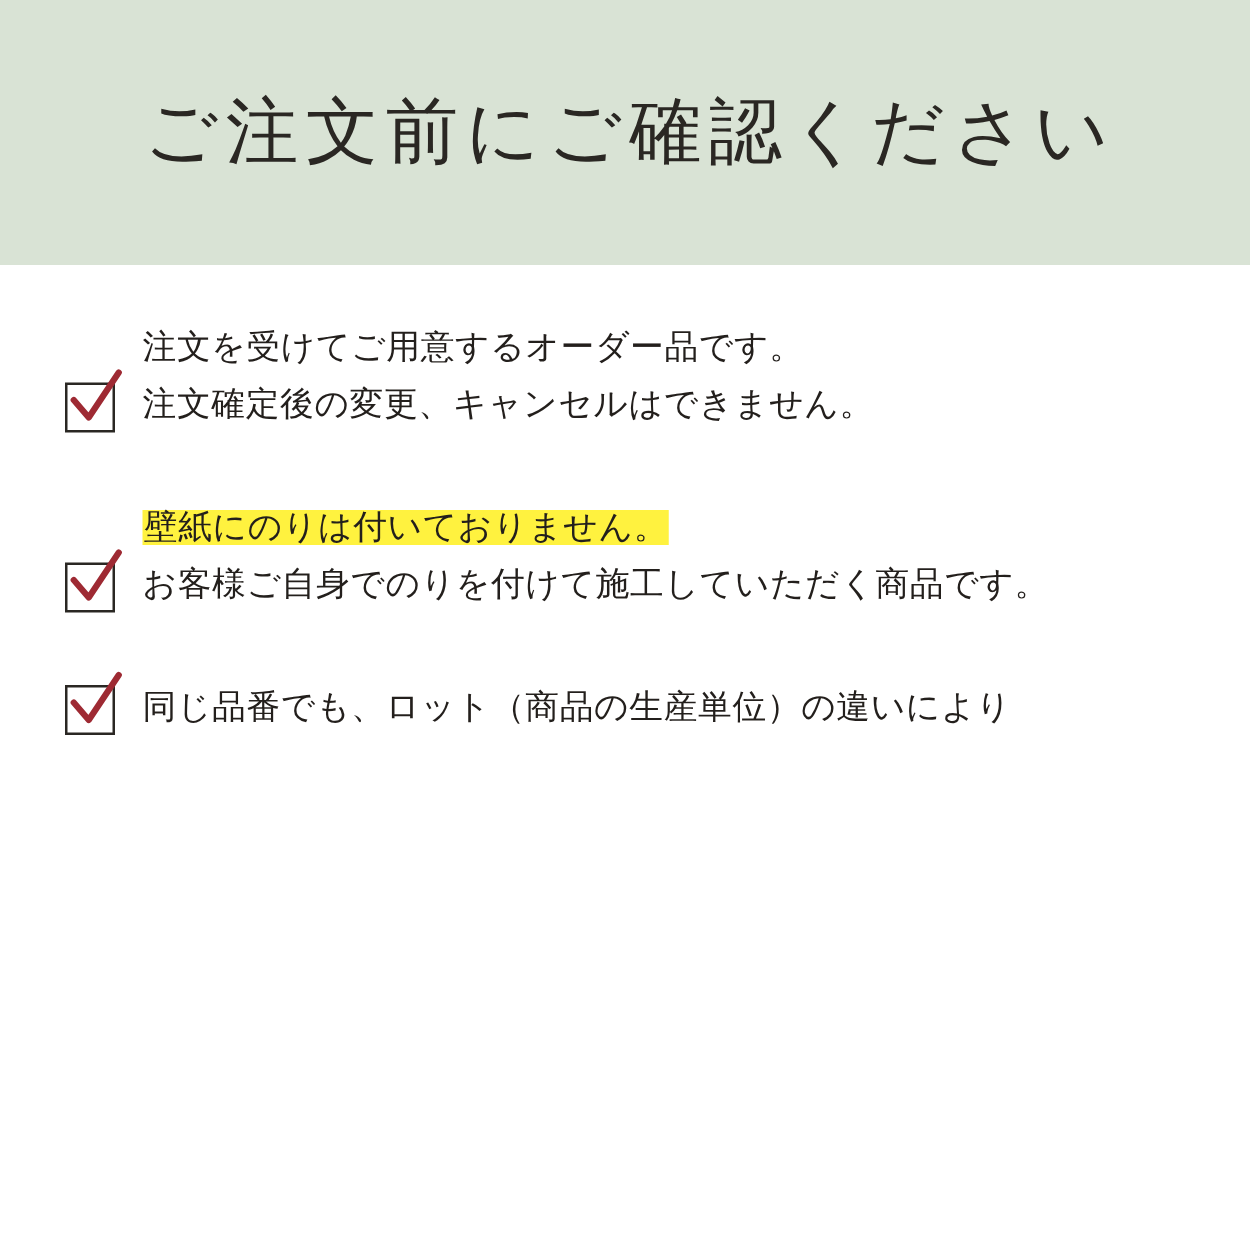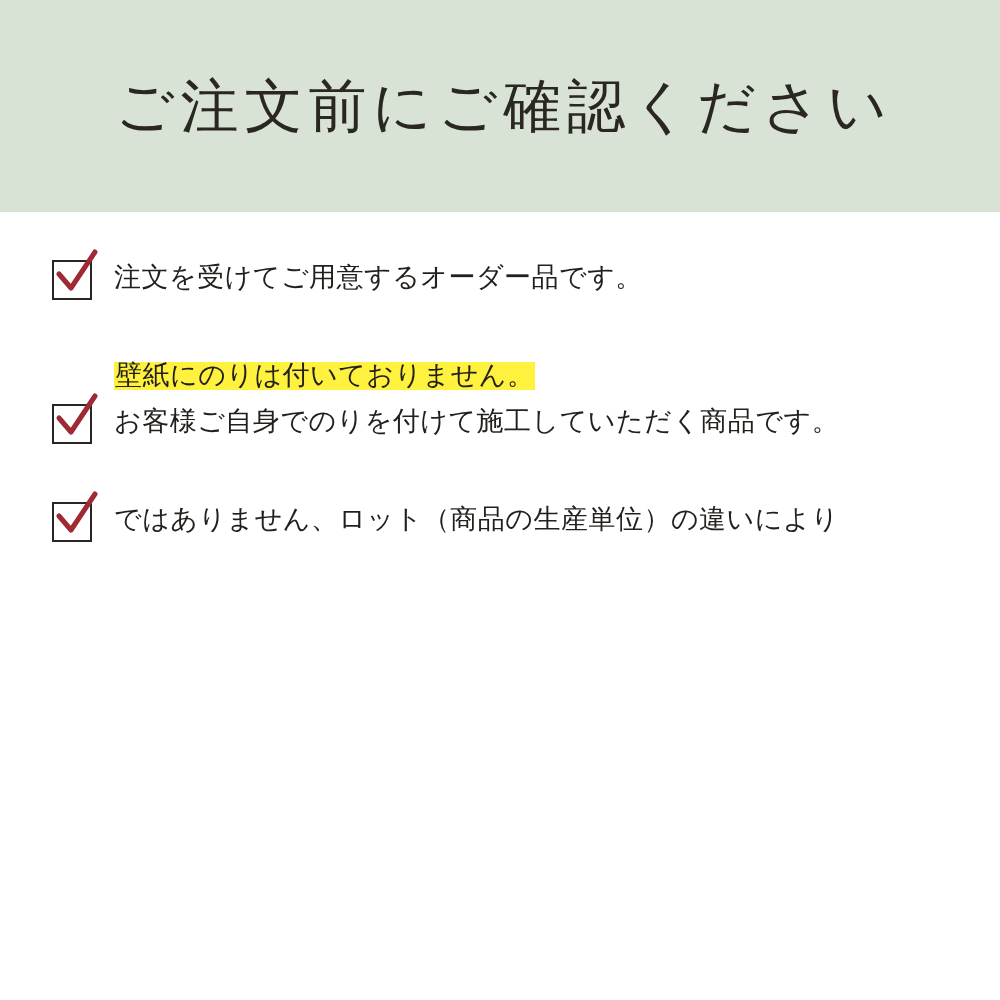--- a/index.html
+++ b/index.html
@@ -105,20 +105,21 @@
   <div class="checklist">
 
     <div class="check-item">
       <span class="checkbox">
         <svg viewBox="0 0 56 56" aria-hidden="true">
           <path d="M12 28 L24 42 L48 6" fill="none" stroke="#9e2a33" stroke-width="5" stroke-linecap="round" stroke-linejoin="round"></path>
         </svg>
       </span>
       <div class="lines">
         <div class="line">注文を受けてご用意するオーダー品です。</div>
+        <div class="line">注文確定後の変更、キャンセルはできません。</div>
       </div>
     </div>
 
     <div class="check-item">
       <span class="checkbox">
         <svg viewBox="0 0 56 56" aria-hidden="true">
           <path d="M12 28 L24 42 L48 6" fill="none" stroke="#9e2a33" stroke-width="5" stroke-linecap="round" stroke-linejoin="round"></path>
         </svg>
       </span>
       <div class="lines">
@@ -128,18 +129,18 @@
     </div>
 
 
     <div class="check-item">
       <span class="checkbox">
         <svg viewBox="0 0 56 56" aria-hidden="true">
           <path d="M12 28 L24 42 L48 6" fill="none" stroke="#9e2a33" stroke-width="5" stroke-linecap="round" stroke-linejoin="round"></path>
         </svg>
       </span>
       <div class="lines">
-        <div class="line">ではありません、ロット（商品の生産単位）の違いにより</div>
+        <div class="line">同じ品番でも、ロット（商品の生産単位）の違いにより</div>
       </div>
     </div>
 
   </div>
 </div>
 
 </body></html>

